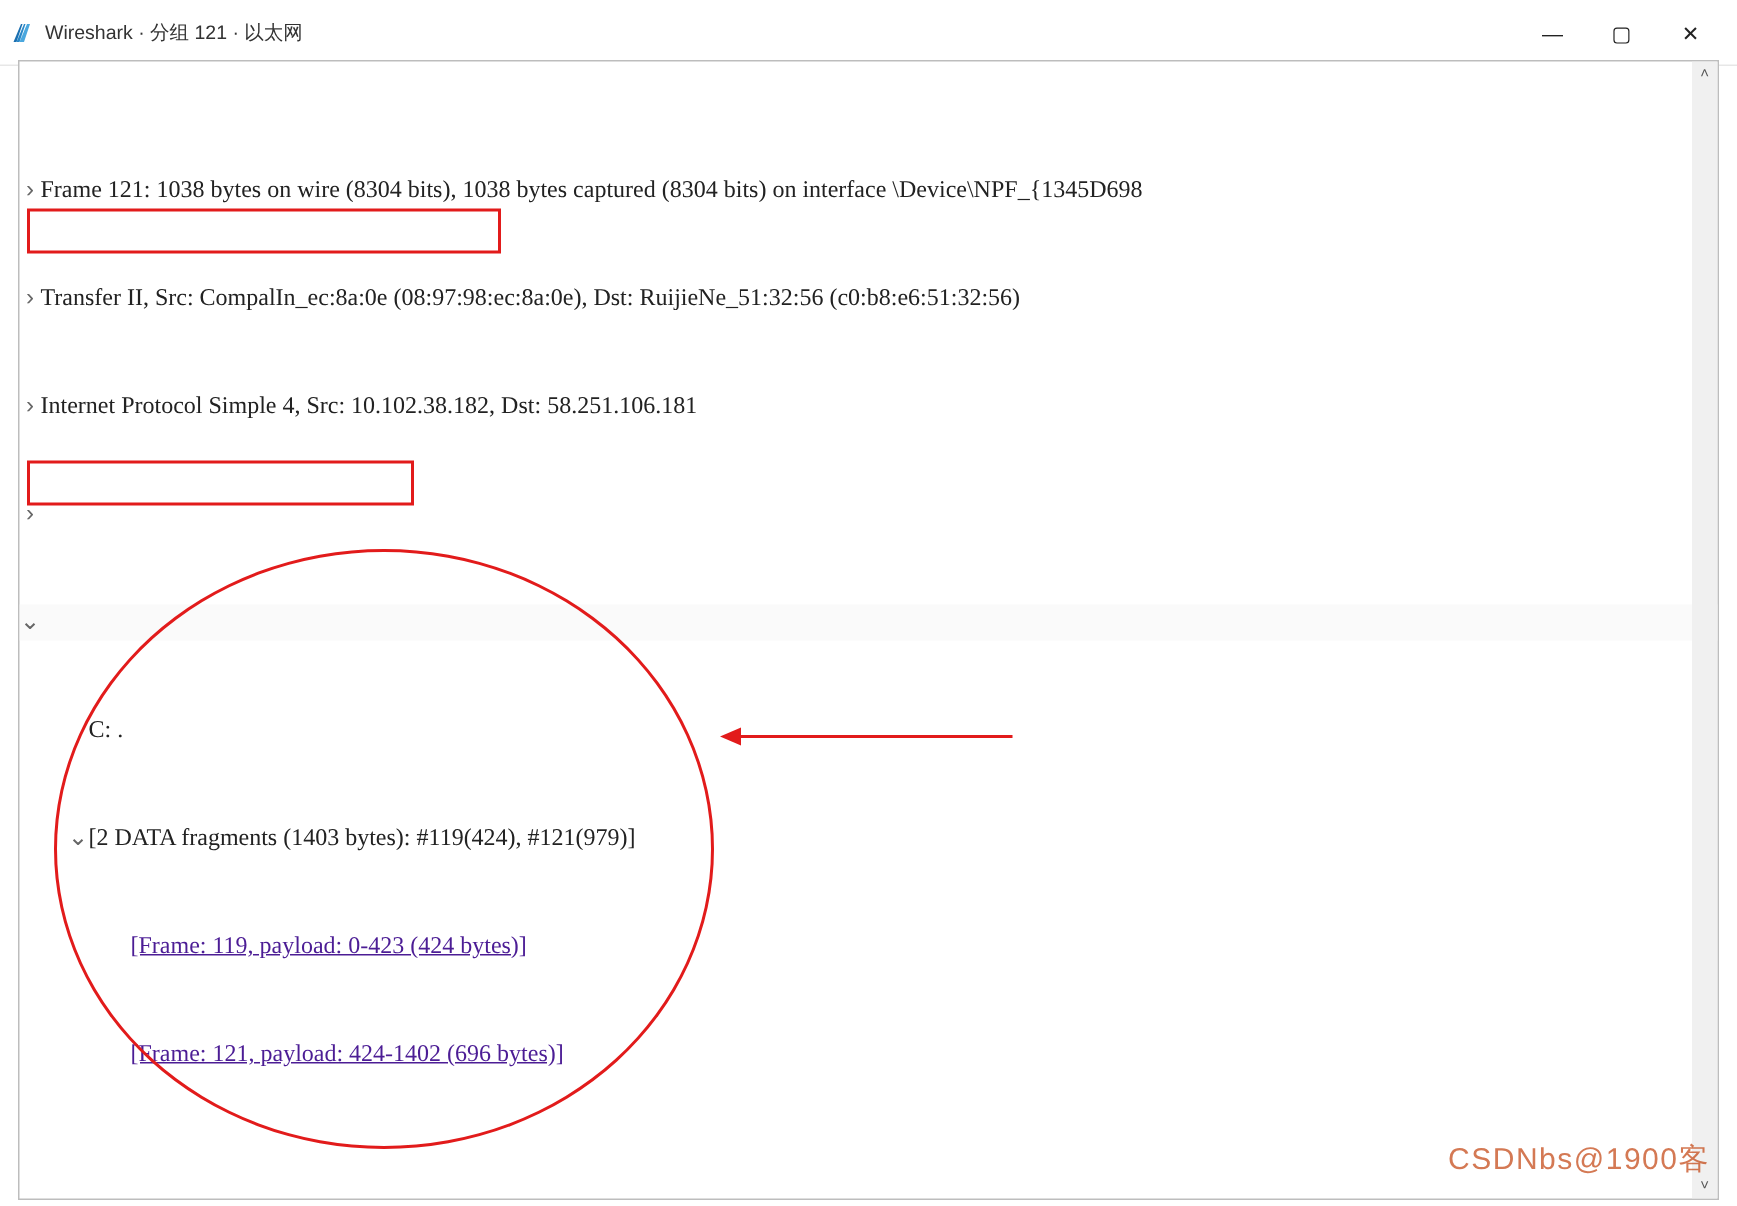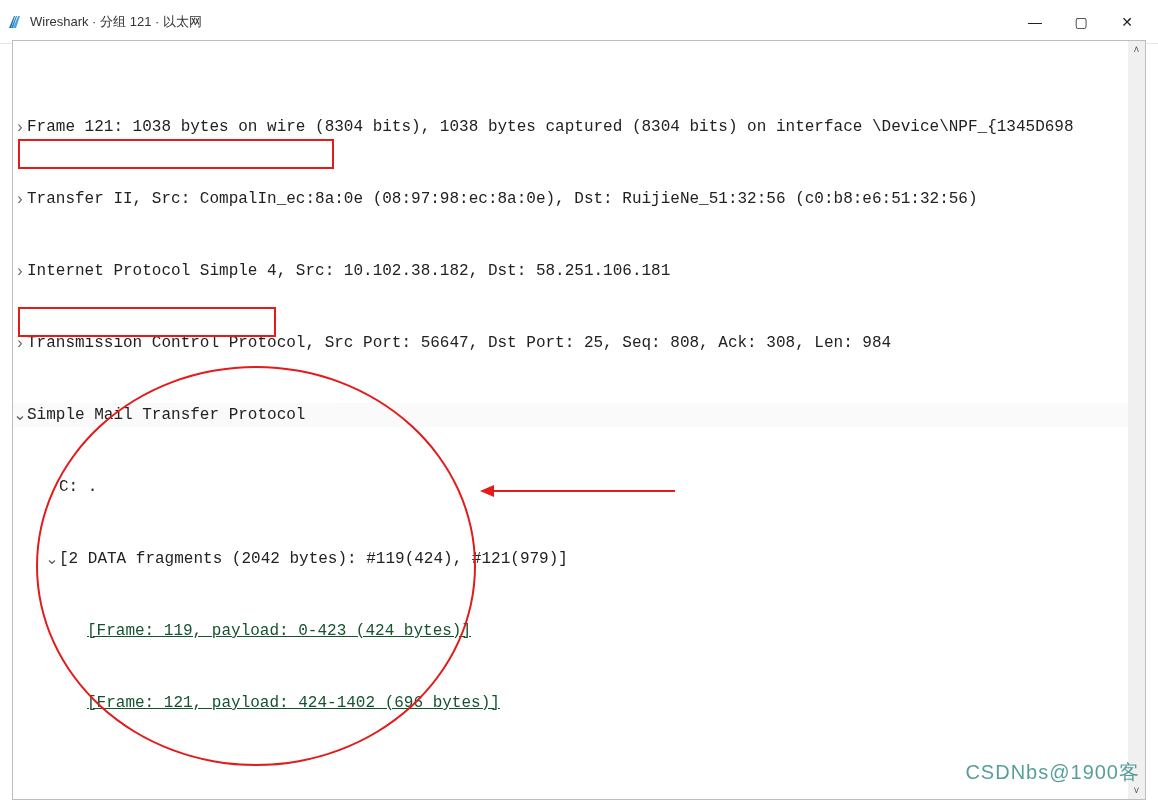--- a/index.html
+++ b/index.html
@@ -8,30 +8,30 @@
 .titlebar .fin { width:16px; height:16px; margin-right:6px; display:inline-flex; align-items:center; }
 .titlebar .fin svg { width:16px; height:16px; }
 .titlebar .title { flex:1; font-size:13px; color:#333; }
 .winbtns { display:flex; gap:0; }
 .winbtn { width:46px; height:32px; display:flex; align-items:center; justify-content:center; font-size:14px; font-family:"Segoe UI",sans-serif; color:#222; }
 .content { position:absolute; top:40px; left:12px; right:12px; bottom:4px; border:1px solid #bdbdbd; background:#fff; overflow:hidden; }
 .tree { font-family: Consolas, "Courier New", monospace; font-size:16px; line-height:24px; white-space:pre; color:#222; padding-top:2px; }
 .row { display:flex; align-items:flex-start; padding:0; }
 .row .tw { color:#666; display:inline-block; width:14px; text-align:center; line-height:24px; font-family:"Segoe UI",sans-serif; }
 .row .tw.hidden { visibility:hidden; }
-.row .txt { white-space:pre; }
+.row .txt { white-space:pre;font-family:Liberation Serif, serif; }
 .row.shade { background:#fafafa; }
-.link { color:#14532d; text-decoration:underline; }
+.link { color:#4c1d95; text-decoration:underline; }
 .pad { display:inline-block; }
 .scrollbar { position:absolute; top:0; right:0; bottom:0; width:17px; background:#f0f0f0; }
 .sb-up,.sb-down { height:17px; display:flex; align-items:center; justify-content:center; color:#555; font-size:10px; }
 .sb-track { position:absolute; top:17px; bottom:17px; left:0; right:0; }
 .sb-down { position:absolute; bottom:0; left:0; right:0; }
 .redbox { position:absolute; border:2px solid #e21b1b; pointer-events:none; }
-.watermark { position:absolute; right:18px; bottom:18px; color:#0f766e; font-size:20px; letter-spacing:1px; font-weight:300; opacity:.7; font-family:"Microsoft YaHei","Segoe UI",sans-serif;margin-left:12px; }
+.watermark { position:absolute; right:18px; bottom:18px; color:#c2410c; font-size:20px; letter-spacing:1px; font-weight:300; opacity:.7; font-family:"Microsoft YaHei","Segoe UI",sans-serif;margin-left:12px; }
 .arrow { position:absolute; pointer-events:none; }
 .circle { position:absolute; border:2px solid #e21b1b; border-radius:50%; pointer-events:none; }
 </style>
 </head>
 <body>
 
 <div class="titlebar">
   <span class="fin">
     <svg viewBox="0 0 16 16">
         <path d="M1 14 L6 2 L7 2 L3 14 Z" fill="#1a6fb0"></path>
@@ -46,24 +46,24 @@
     <div class="winbtn">✕</div>
   </div>
 </div>
 
 <div class="content">
  <div class="tree">
 
   <div class="row"><span class="tw">›</span><span class="txt">Frame 121: 1038 bytes on wire (8304 bits), 1038 bytes captured (8304 bits) on interface \Device\NPF_{1345D698</span></div>
   <div class="row"><span class="tw">›</span><span class="txt">Transfer II, Src: CompalIn_ec:8a:0e (08:97:98:ec:8a:0e), Dst: RuijieNe_51:32:56 (c0:b8:e6:51:32:56)</span></div>
   <div class="row"><span class="tw">›</span><span class="txt">Internet Protocol Simple 4, Src: 10.102.38.182, Dst: 58.251.106.181</span></div>
-  <div class="row"><span class="tw">›</span><span class="txt">Transmission Control Protocol, Src Port: 56647, Dst Port: 25, Seq: 808, Ack: 308, Len: 984</span></div>
-  <div class="row shade"><span class="tw">⌄</span><span class="txt">Simple Mail Transfer Protocol</span></div>
+  <div class="row"><span class="tw">›</span></div>
+  <div class="row shade"><span class="tw">⌄</span></div>
   <div class="row"><span class="tw hidden">·</span><span class="pad" style="width:32px"></span><span class="txt">C: .</span></div>
-  <div class="row"><span class="tw hidden">·</span><span class="pad" style="width:18px"></span><span class="tw">⌄</span><span class="txt">[2 DATA fragments (2042 bytes): #119(424), #121(979)]</span></div>
+  <div class="row"><span class="tw hidden">·</span><span class="pad" style="width:18px"></span><span class="tw">⌄</span><span class="txt">[2 DATA fragments (1403 bytes): #119(424), #121(979)]</span></div>
   <div class="row"><span class="tw hidden">·</span><span class="pad" style="width:60px"></span><span class="txt link">[Frame: 119, payload: 0-423 (424 bytes)]</span></div>
   <div class="row"><span class="tw hidden">·</span><span class="pad" style="width:60px"></span><span class="txt link">[Frame: 121, payload: 424-1402 (696 bytes)]</span></div>
   
   
   
   
   
   
   
   

